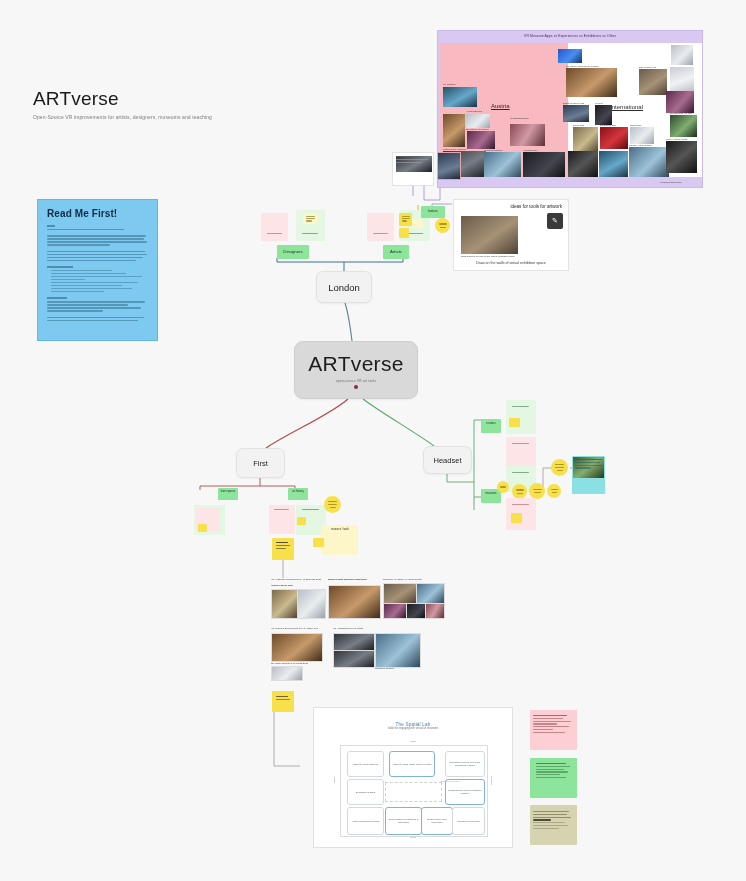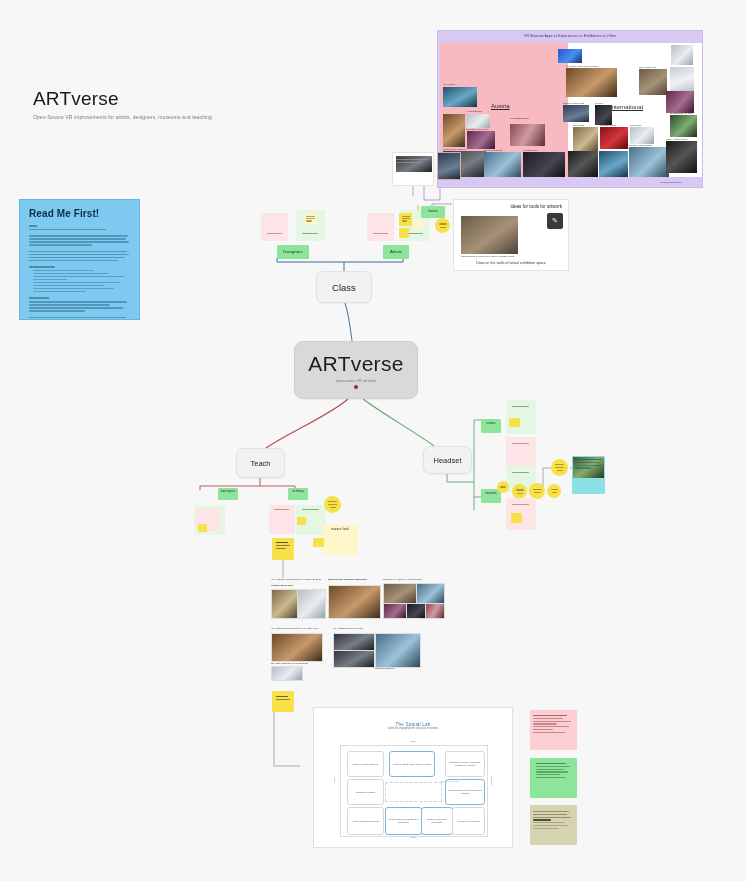--- a/index.html
+++ b/index.html
@@ -145,21 +145,21 @@
     <path d="M283,560 L283,578" stroke="#9a9a9a" stroke-width=".8" fill="none"></path>
 
     <path d="M274,712 L274,766 L300,766" stroke="#9a9a9a" stroke-width=".8" fill="none"></path>
   </svg>
 
   <div class="abs" style="left:33px;top:88px;">
     <div class="board-title">ARTverse</div>
     <div class="board-sub">Open-Source VR improvements for artists, designers, museums and teaching</div>
   </div>
 
-  <div class="abs readme" style="left:19px;top:199px;width:121px;height:121px;">
+  <div class="abs readme" style="left:37px;top:199px;width:121px;height:142px;">
     <h2>Read Me First!</h2>
     <div class="rm-sec">
       <div class="rm-h" style="width:8%"></div>
       <div class="rm-l" style="width:76%"></div>
     </div>
     <div class="rm-sec">
       <div class="rm-l" style="width:98%"></div>
       <div class="rm-l" style="width:96%"></div>
       <div class="rm-l" style="width:99%"></div>
       <div class="rm-l" style="width:62%"></div>
@@ -299,31 +299,31 @@
   </div>
   <div class="circle" style="position:absolute;left:435px;top:218px;width:15px;height:15px;">
     <div class="circ-l" style="width:8px;"></div>
     <div class="circ-l" style="width:6px;"></div>
   </div>
   <div class="sticky s-green" style="left:383px;top:245px;width:26px;height:14px;display:flex;align-items:center;justify-content:center;">
     <div class="lbl">Artists</div>
   </div>
 
   <div class="abs node node-mid" style="left:316px;top:271px;width:56px;height:32px;">
-    <span>Class</span>
+    <span>London</span>
   </div>
 
   <div class="abs node node-root" style="left:294px;top:341px;width:124px;height:58px;">
     <div class="t">ARTverse</div>
     <div class="s">open-source VR art tools</div>
     <div class="dot"></div>
   </div>
 
   <div class="abs node node-sub" style="left:236px;top:448px;width:49px;height:30px;">
-    <span>Teach</span>
+    <span>First</span>
   </div>
 
   <div class="abs node node-sub" style="left:423px;top:446px;width:49px;height:28px;">
     <span>Headset</span>
   </div>
 
   <div class="sticky s-green" style="left:218px;top:488px;width:20px;height:12px;">
     <div class="lbl" style="font-size:2.6px;padding-top:3px;">learn spaces</div>
   </div>
   <div class="sticky s-green" style="left:288px;top:488px;width:20px;height:12px;">

